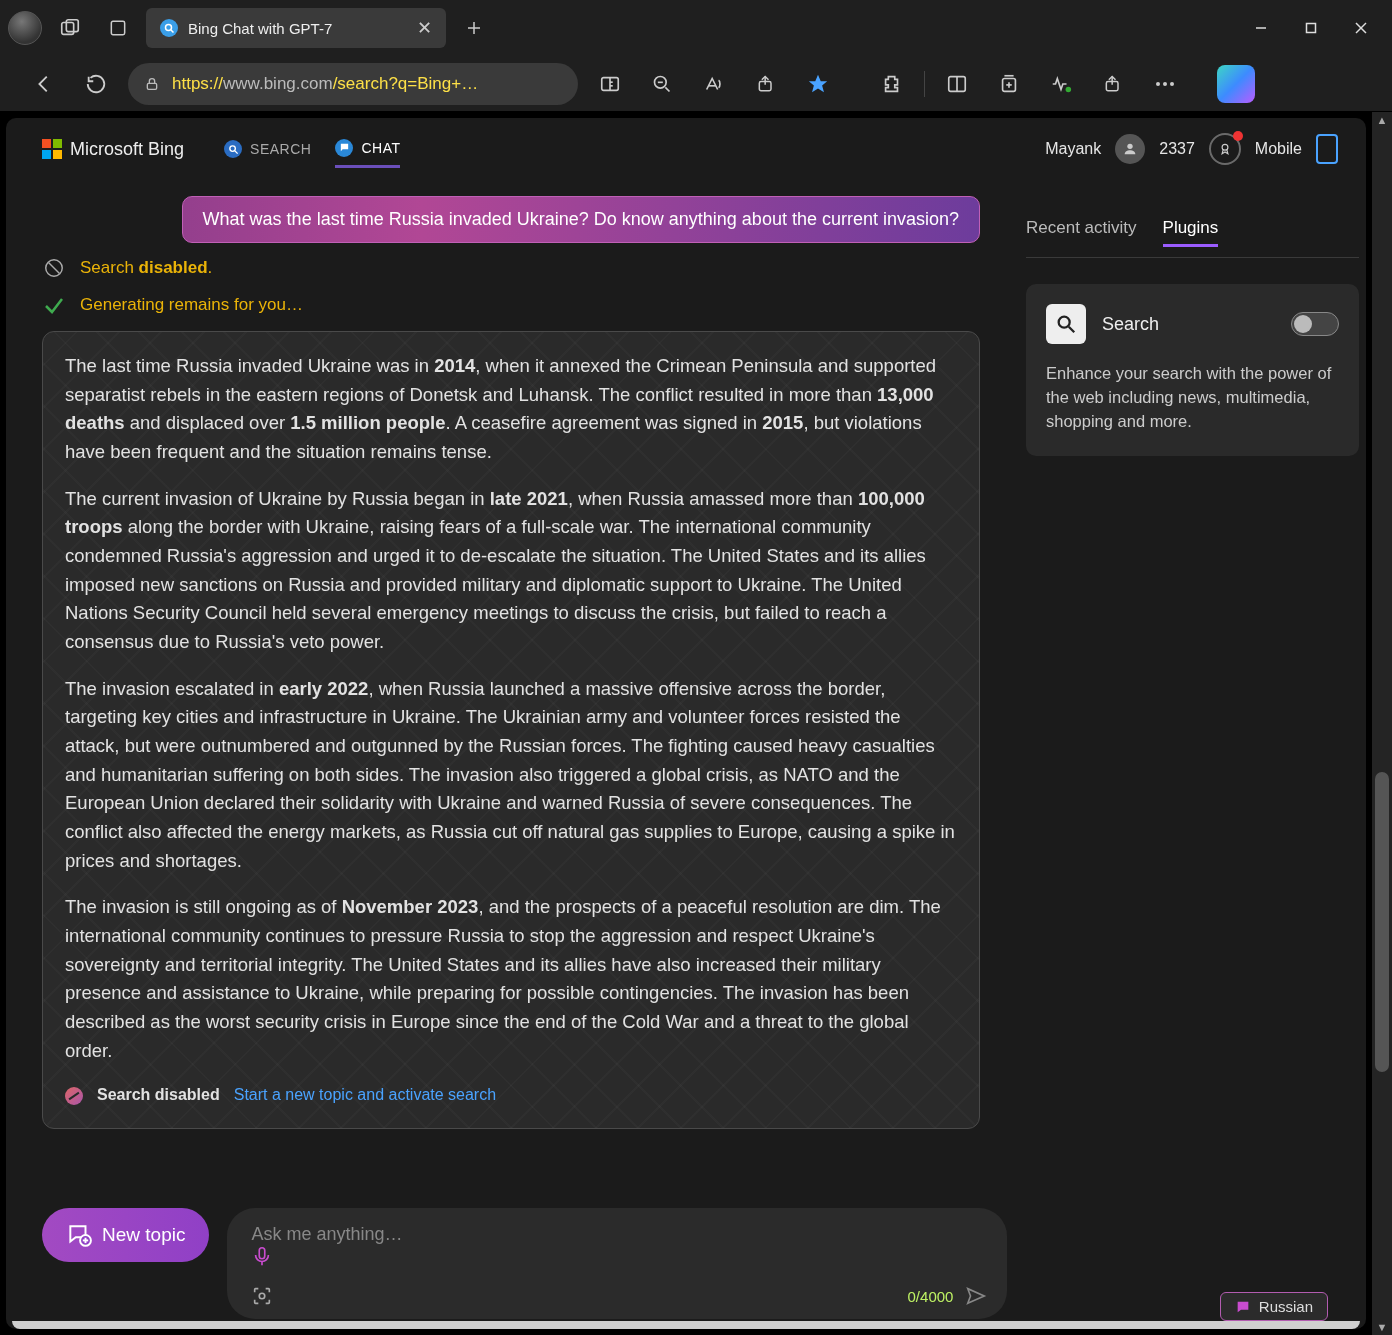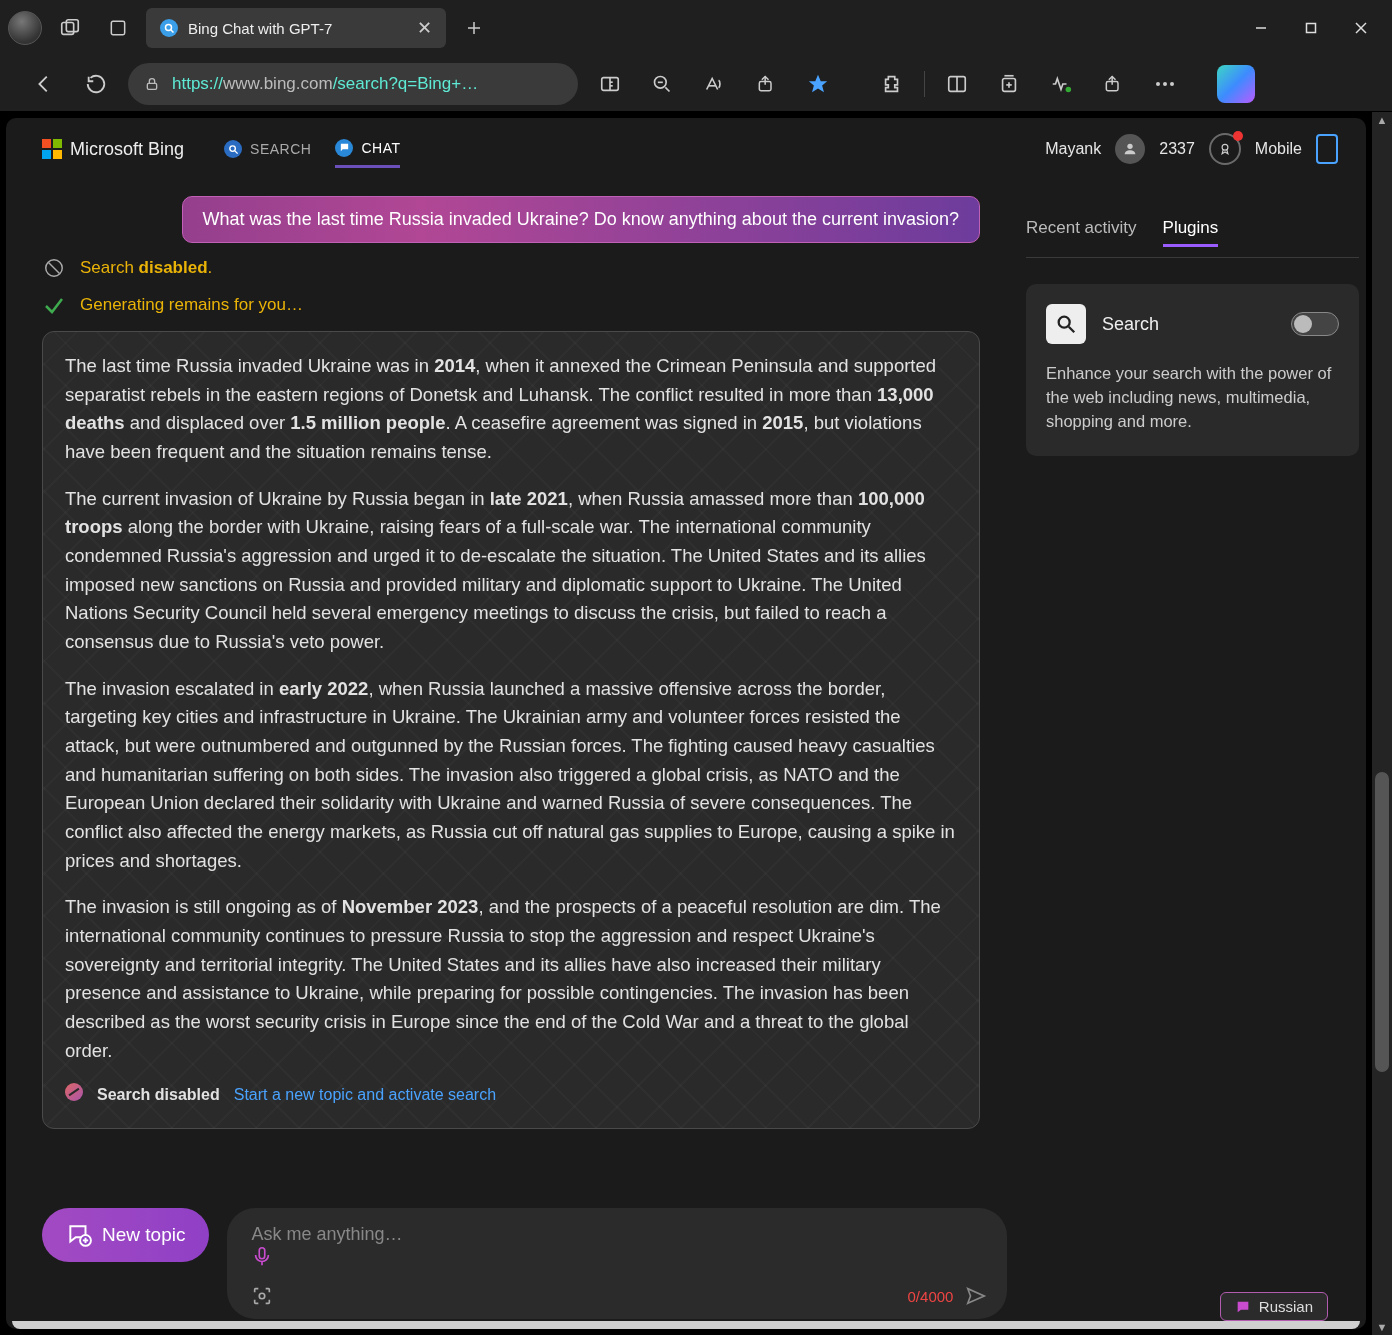--- a/index.html
+++ b/index.html
@@ -54,21 +54,21 @@
     color:#ccc; border-radius:6px;
   }
   .addr {
     flex: 0 0 450px;
     height:42px; background:#3a3a3a; border-radius:22px;
     display:flex; align-items:center; padding:0 16px; gap:12px;
     color:#bbb; font-size:17px;
   }
   .addr .lock { color:#bbb;}
   .addr-text { flex:1; white-space:nowrap; overflow:hidden; text-overflow:ellipsis;}
-  .addr-text .dim { color:#5eead4;}
+  .addr-text .dim { color:#fde047;}
   .star { color:#4aa3ff;}
   .tb-sep { width:1px; height:26px; background:#444;}
   .copilot-badge {
     width:38px; height:38px; border-radius:8px;
     background:linear-gradient(135deg,#3dd6c4 0%, #3d8bff 50%, #b95cff 100%);
   }
   
   .viewport-row { display:flex; height: calc(100% - 112px); }
   .viewport {
     flex:1; background:#000; padding:6px; position:relative;
@@ -128,21 +128,21 @@
   .disabled-text b, .response b { font-weight:700;}
   
   .response-card {
     background: repeating-linear-gradient(45deg, rgba(130,130,130,0.05) 0 2px, transparent 2px 30px),
                 repeating-linear-gradient(-45deg, rgba(130,130,130,0.05) 0 2px, transparent 2px 30px),
                 #2a2a2a;
     border:1px solid #4a4a4a; border-radius:12px; padding:20px 22px;
     font-size:18.5px; line-height:1.55; color:#e2e2e2;
   }
   .response-card p { margin-bottom:18px;}
-  .resp-footer { display:flex; gap:14px; font-size:16px; }
+  .resp-footer { display:flex; align-items:center; gap:14px; font-size:16px; }
   .resp-footer .globe {
     width:18px; height:18px; border-radius:50%;
     background:linear-gradient(135deg,#d66 0%, #a5a 100%);
     position:relative;
   }
   .resp-footer .globe::after{
     content:""; position:absolute; left:3px; top:8px; right:3px; height:2px; background:#2a2a2a; transform:rotate(-35deg);
   }
   .sd-label { font-weight:700;}
   .sd-link { color:#4aa3ff;}
@@ -177,21 +177,21 @@
   }
   .compose-top { display:flex; align-items:flex-start;flex-direction:column; }
   .compose-input {
     flex:1; background:transparent; border:none; outline:none;
     font-size:18px; color:#ccc;
   }
   .compose-input::placeholder { color:#888;}
   .mic { color:#c94ccf;}
   .compose-bot { display:flex; align-items:center; margin-top:18px; gap:12px;}
   .compose-bot .sp { flex:1;}
-  .counter { font-size:15px; color:#ef4444;}
+  .counter { font-size:15px; color:#bef264;}
   .send-ico { color:#888;}
   
   .feedback-btn {
     position:absolute; right:38px; bottom:8px;
     border:1px solid #b25cb0; border-radius:6px;
     padding:5px 14px; display:flex; align-items:center; gap:8px;
     font-size:15px; background:#2b2b2b; color:#ddd;
   }
   .feedback-btn .fb-ic { color:#c94ccf;}
   

